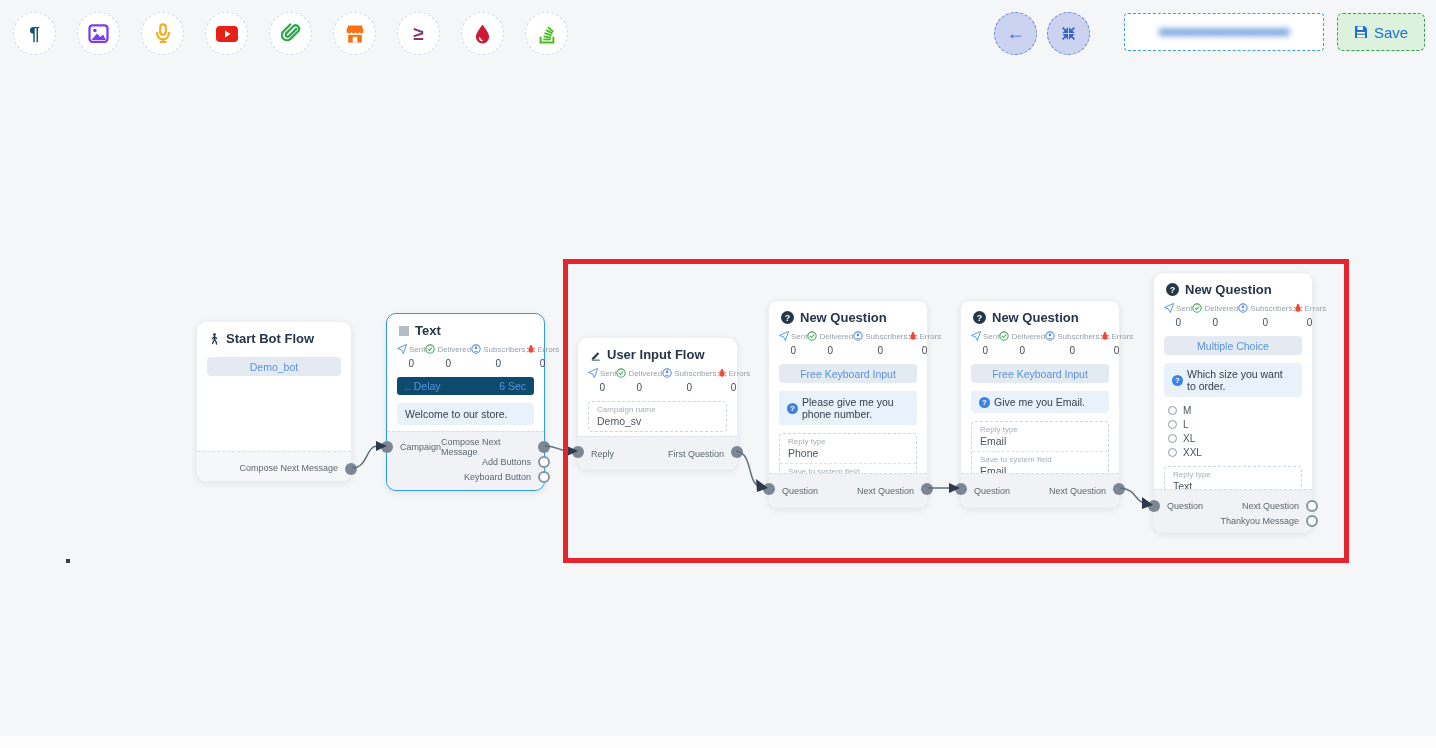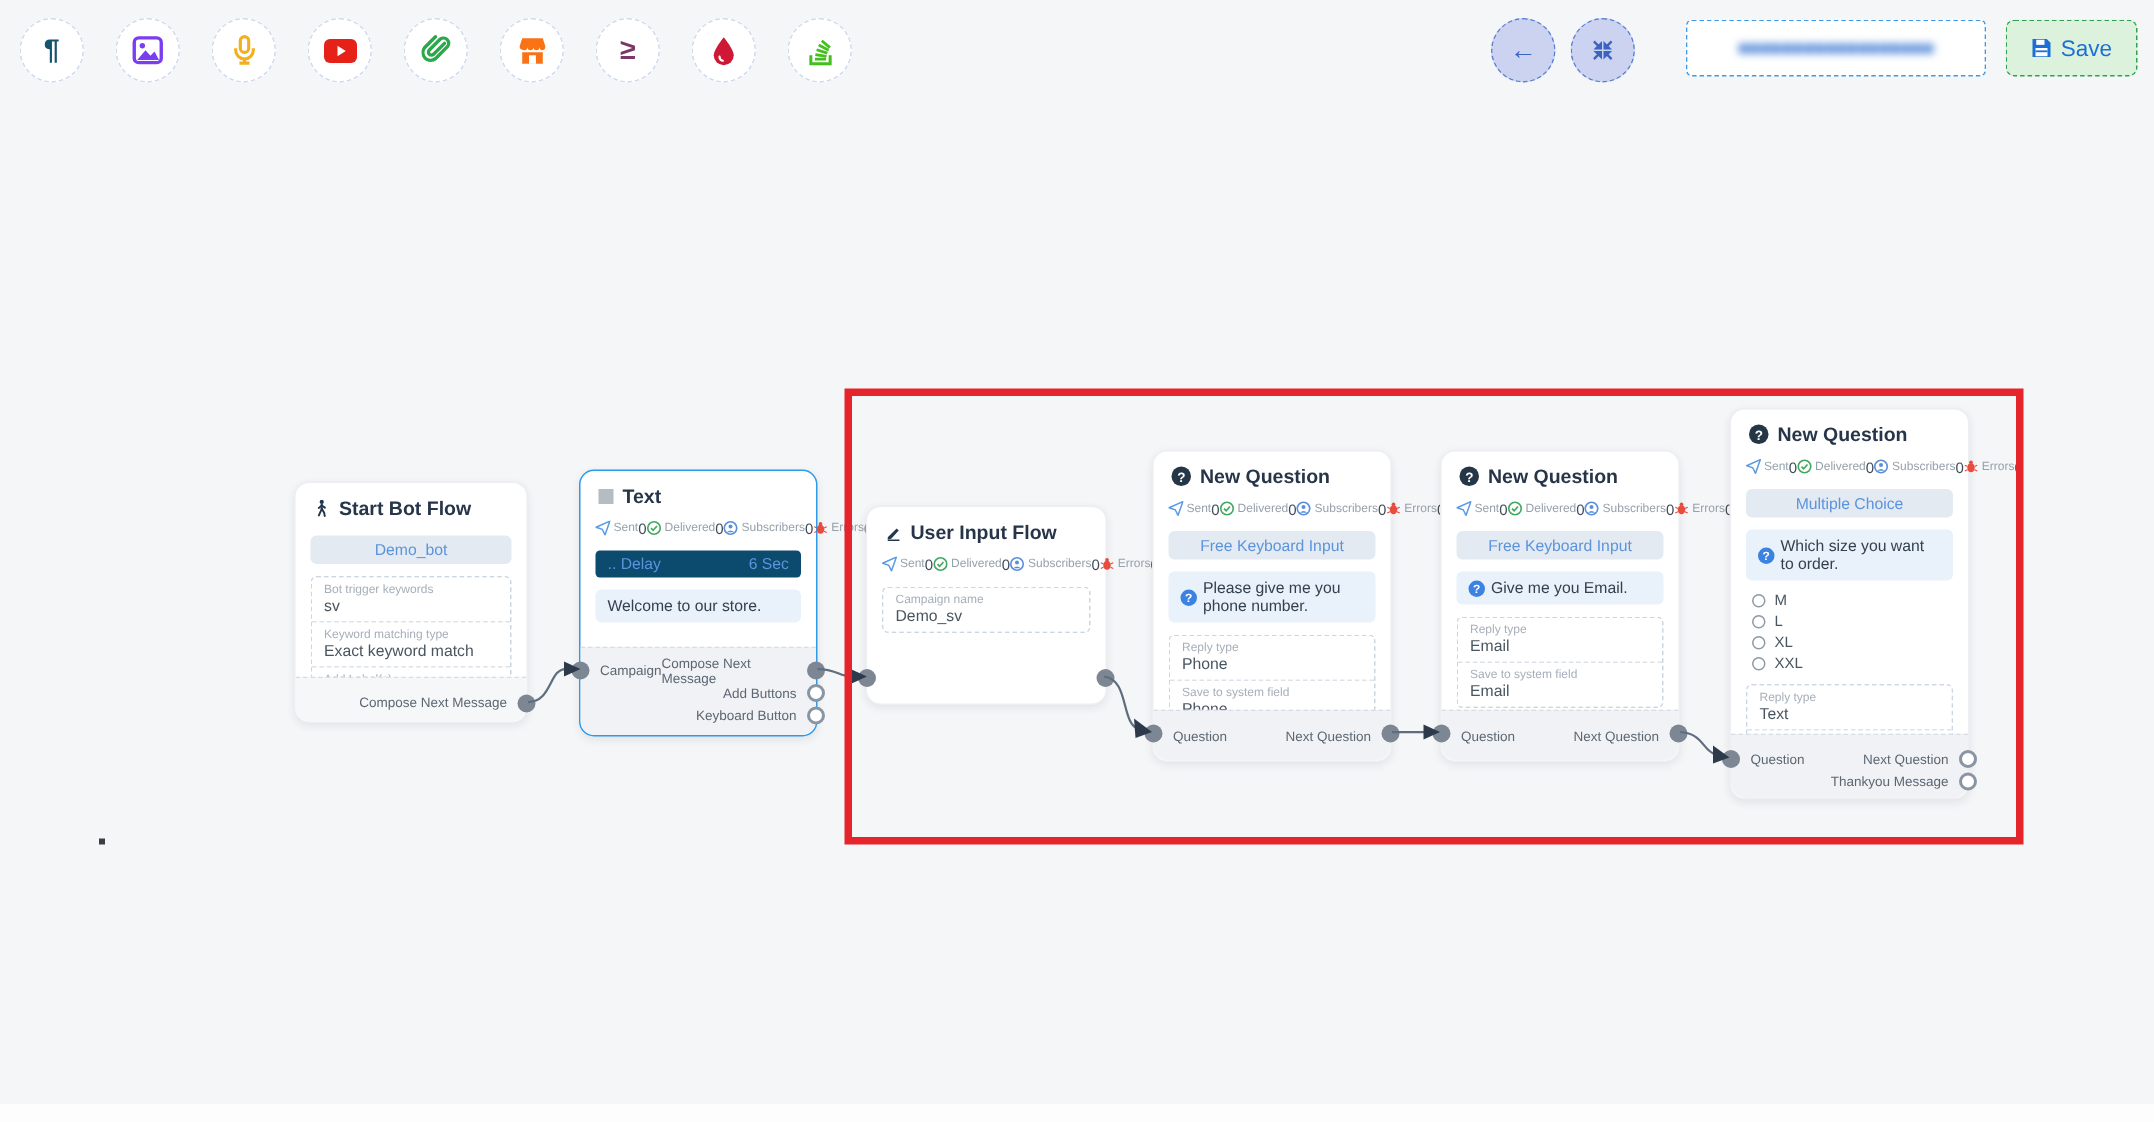--- a/index.html
+++ b/index.html
@@ -55,21 +55,21 @@
     display:flex; align-items:center; gap:6px;
   }
   .sq-icon { width:10px; height:10px; background:#b4bcc4; display:inline-block; }
   .q-badge {
     width:13px; height:13px; border-radius:50%; background:#253746; color:#fff;
     font-size:9px; font-weight:bold; display:inline-flex; align-items:center;
     justify-content:center; flex:0 0 auto;
   }
   .q-badge.blue { background:#3c82e0; width:11px; height:11px; font-size:8px; }
   .stats { display:flex; justify-content:space-between; margin:3px 10px 0 10px; }
-  .stat { display:flex; flex-direction:row; align-items:center; }
+  .stat { display:flex; flex-direction:column; align-items:center; }
   .stat .lab { display:flex; align-items:center; gap:2px; font-size:8px; color:#97a1ab; }
   .stat .val { font-size:10px; color:#3f4b57; margin-top:4px; }
   .pill {
     margin:8px 10px 0 10px; background:#e3eaf2; border-radius:4px; height:19px;
     display:flex; align-items:center; justify-content:center;
     font-size:10.5px; color:#5b93dd; cursor:pointer;
   }
   .delaybar {
     margin:8px 10px 0 10px; background:#0c4a6e; border-radius:3px; height:18px;
     display:flex; align-items:center; justify-content:space-between;
@@ -226,34 +226,20 @@
         <path d="M5 3.2 L5 6.2"></path>
           <path d="M5 6.2 L3.1 10.6"></path>
           <path d="M5 6.2 L6.6 8.8 L7 11"></path>
         <path d="M5 4 L3 5.6"></path>
           <path d="M5 4 L7.1 5.4"></path>
       </g>
     </svg>
     <span>Start Bot Flow</span>
   </div>
   <div class="pill">Demo_bot</div>
-  <div class="fieldbox">
-    <div class="field">
-      <div class="flabel">Bot trigger keywords</div>
-      <div class="fvalue">sv</div>
-    </div>
-    <div class="field">
-      <div class="flabel">Keyword matching type</div>
-      <div class="fvalue">Exact keyword match</div>
-    </div>
-    <div class="field">
-      <div class="flabel">Add Label(s)</div>
-      <div class="fvalue">demo</div>
-    </div>
-  </div>
   <div class="node-footer plain" style="height:30px; padding-top:8px;">
     <div class="frow right">
         <span>Compose Next Message</span>
       </div>
   </div>
   <div class="port pright" style="top:141px"></div>
 </div>
 
 <div class="node selected" style="left:386px; top:313px; width:159px; height:178px;">
   <div class="node-header">
@@ -388,20 +374,26 @@
         </div>
       <div class="val">0</div>
     </div>
   </div>
   <div class="fieldbox">
     <div class="field">
       <div class="flabel">Campaign name</div>
       <div class="fvalue">Demo_sv</div>
     </div>
   </div>
+  <div class="node-footer" style="height:33px; padding-top:9px;">
+    <div class="frow">
+      <span>Reply</span>
+      <span>First Question</span>
+    </div>
+  </div>
   <div class="port pleft" style="top:108px"></div>
   <div class="port pright" style="top:108px"></div>
 </div>
 
 <div class="node" style="left:768px; top:300px; width:160px; height:208px;">
   <div class="node-header">
     <span class="q-badge">?</span>
     <span>New Question</span>
   </div>
   <div class="stats">

